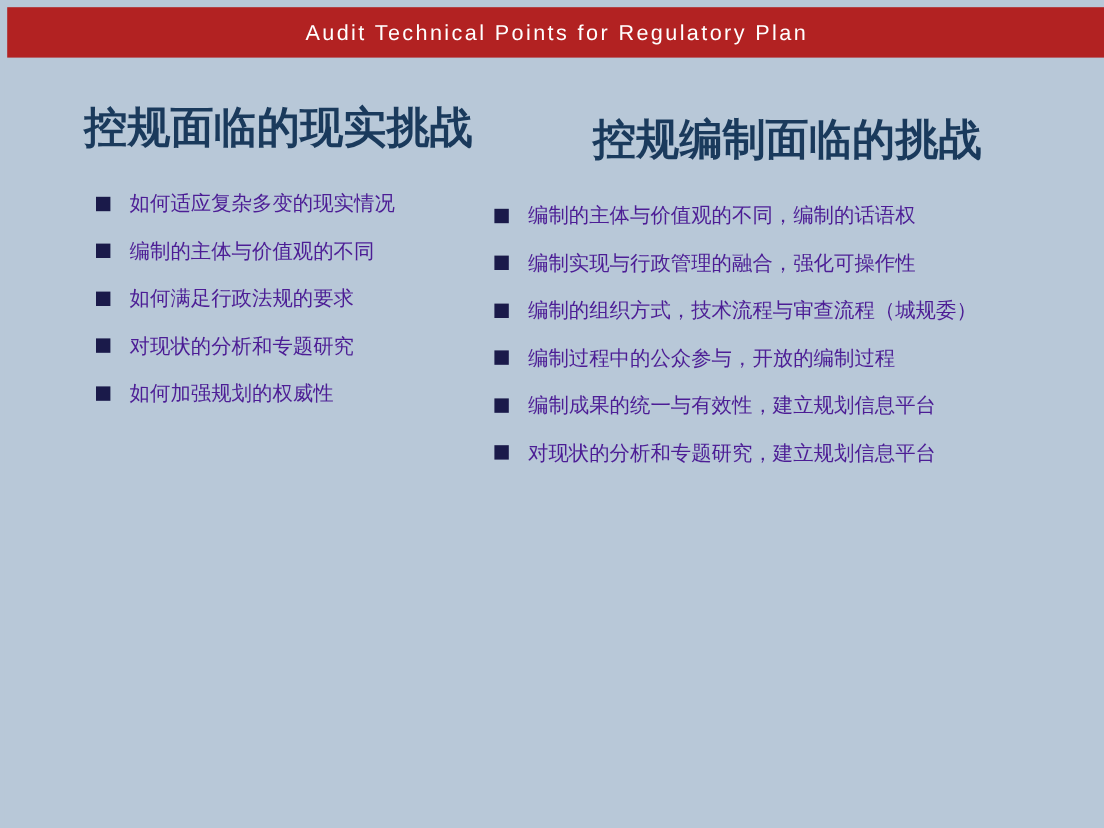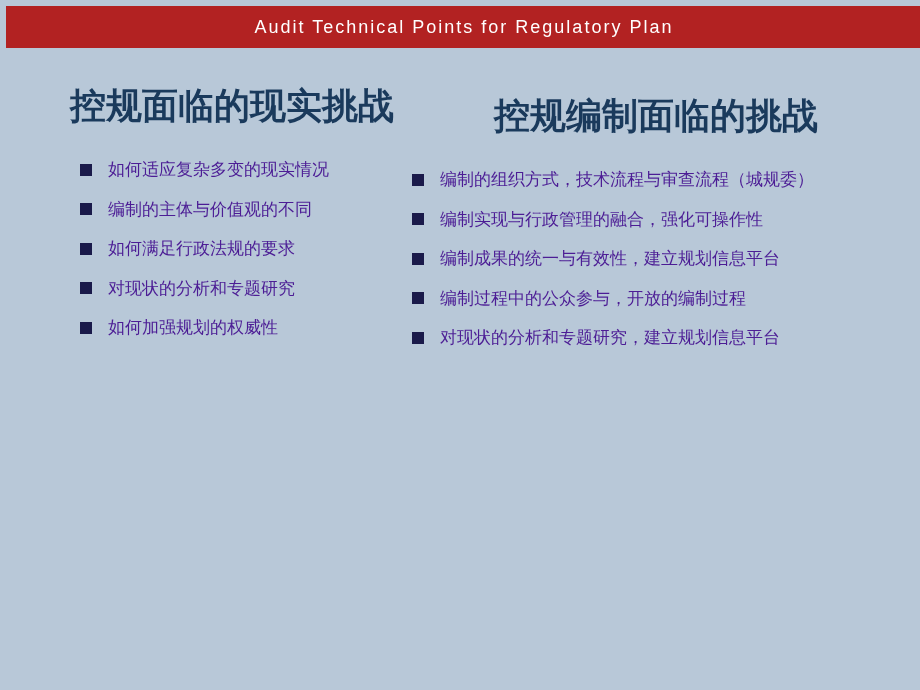--- a/index.html
+++ b/index.html
@@ -121,33 +121,37 @@
           <span>如何加强规划的权威性</span>
         </li>
       </ul>
     </div>
 
     <div class="section second-section">
       <div class="section-title">控规编制面临的挑战</div>
       <ul class="bullet-list">
         <li class="bullet-item">
           <span class="bullet-square"></span>
-          <span>编制的组织方式，技术流程与审查流程（城规委）</span>
+          <span>编制的主体与价值观的不同，编制的话语权</span>
         </li>
         <li class="bullet-item">
           <span class="bullet-square"></span>
           <span>编制实现与行政管理的融合，强化可操作性</span>
         </li>
         <li class="bullet-item">
           <span class="bullet-square"></span>
-          <span>编制成果的统一与有效性，建立规划信息平台</span>
+          <span>编制的组织方式，技术流程与审查流程（城规委）</span>
         </li>
         <li class="bullet-item">
           <span class="bullet-square"></span>
           <span>编制过程中的公众参与，开放的编制过程</span>
+        </li>
+        <li class="bullet-item">
+          <span class="bullet-square"></span>
+          <span>编制成果的统一与有效性，建立规划信息平台</span>
         </li>
         <li class="bullet-item">
           <span class="bullet-square"></span>
           <span>对现状的分析和专题研究，建立规划信息平台</span>
         </li>
       </ul>
     </div>
 
   </div>
 </div>

